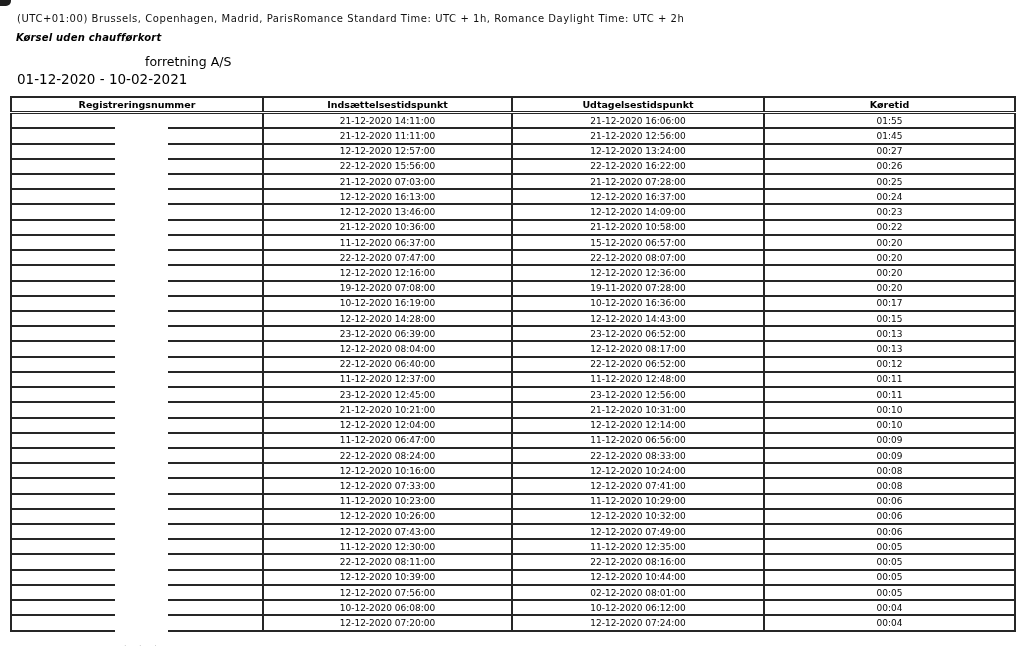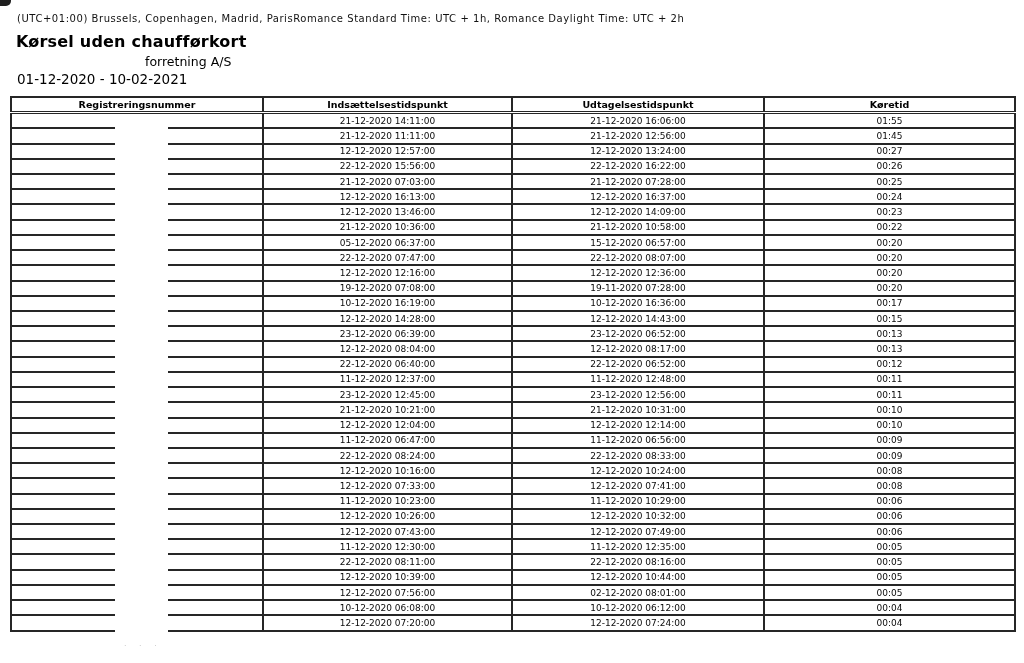--- a/index.html
+++ b/index.html
@@ -23,24 +23,25 @@
     position: absolute;
     left: 17px; top: 13px;
     font-size: 10px;
     letter-spacing: 0.55px;
     color: #111111;
     white-space: nowrap;
   }
   .report-title {
     position: absolute;
     left: 16px; top: 32px;
-    font-size: 16px;
+    font-size: 10px;
     font-weight: bold;
     letter-spacing: 0.2px;
     white-space: nowrap;
+    font-style: italic;
   }
   .company-name {
     position: absolute;
     left: 145px; top: 54px;
     font-size: 12.5px;
     white-space: nowrap;
     text-align: right;
   }
   .date-range {
     position: absolute;
@@ -160,21 +161,21 @@
           <td>00:23</td>
         </tr>
         <tr>
           <td></td>
           <td>21-12-2020 10:36:00</td>
           <td>21-12-2020 10:58:00</td>
           <td>00:22</td>
         </tr>
         <tr>
           <td></td>
-          <td>05-12-2020 06:37:00</td>
+          <td>11-12-2020 06:37:00</td>
           <td>15-12-2020 06:57:00</td>
           <td>00:20</td>
         </tr>
         <tr>
           <td></td>
           <td>22-12-2020 07:47:00</td>
           <td>22-12-2020 08:07:00</td>
           <td>00:20</td>
         </tr>
         <tr>

